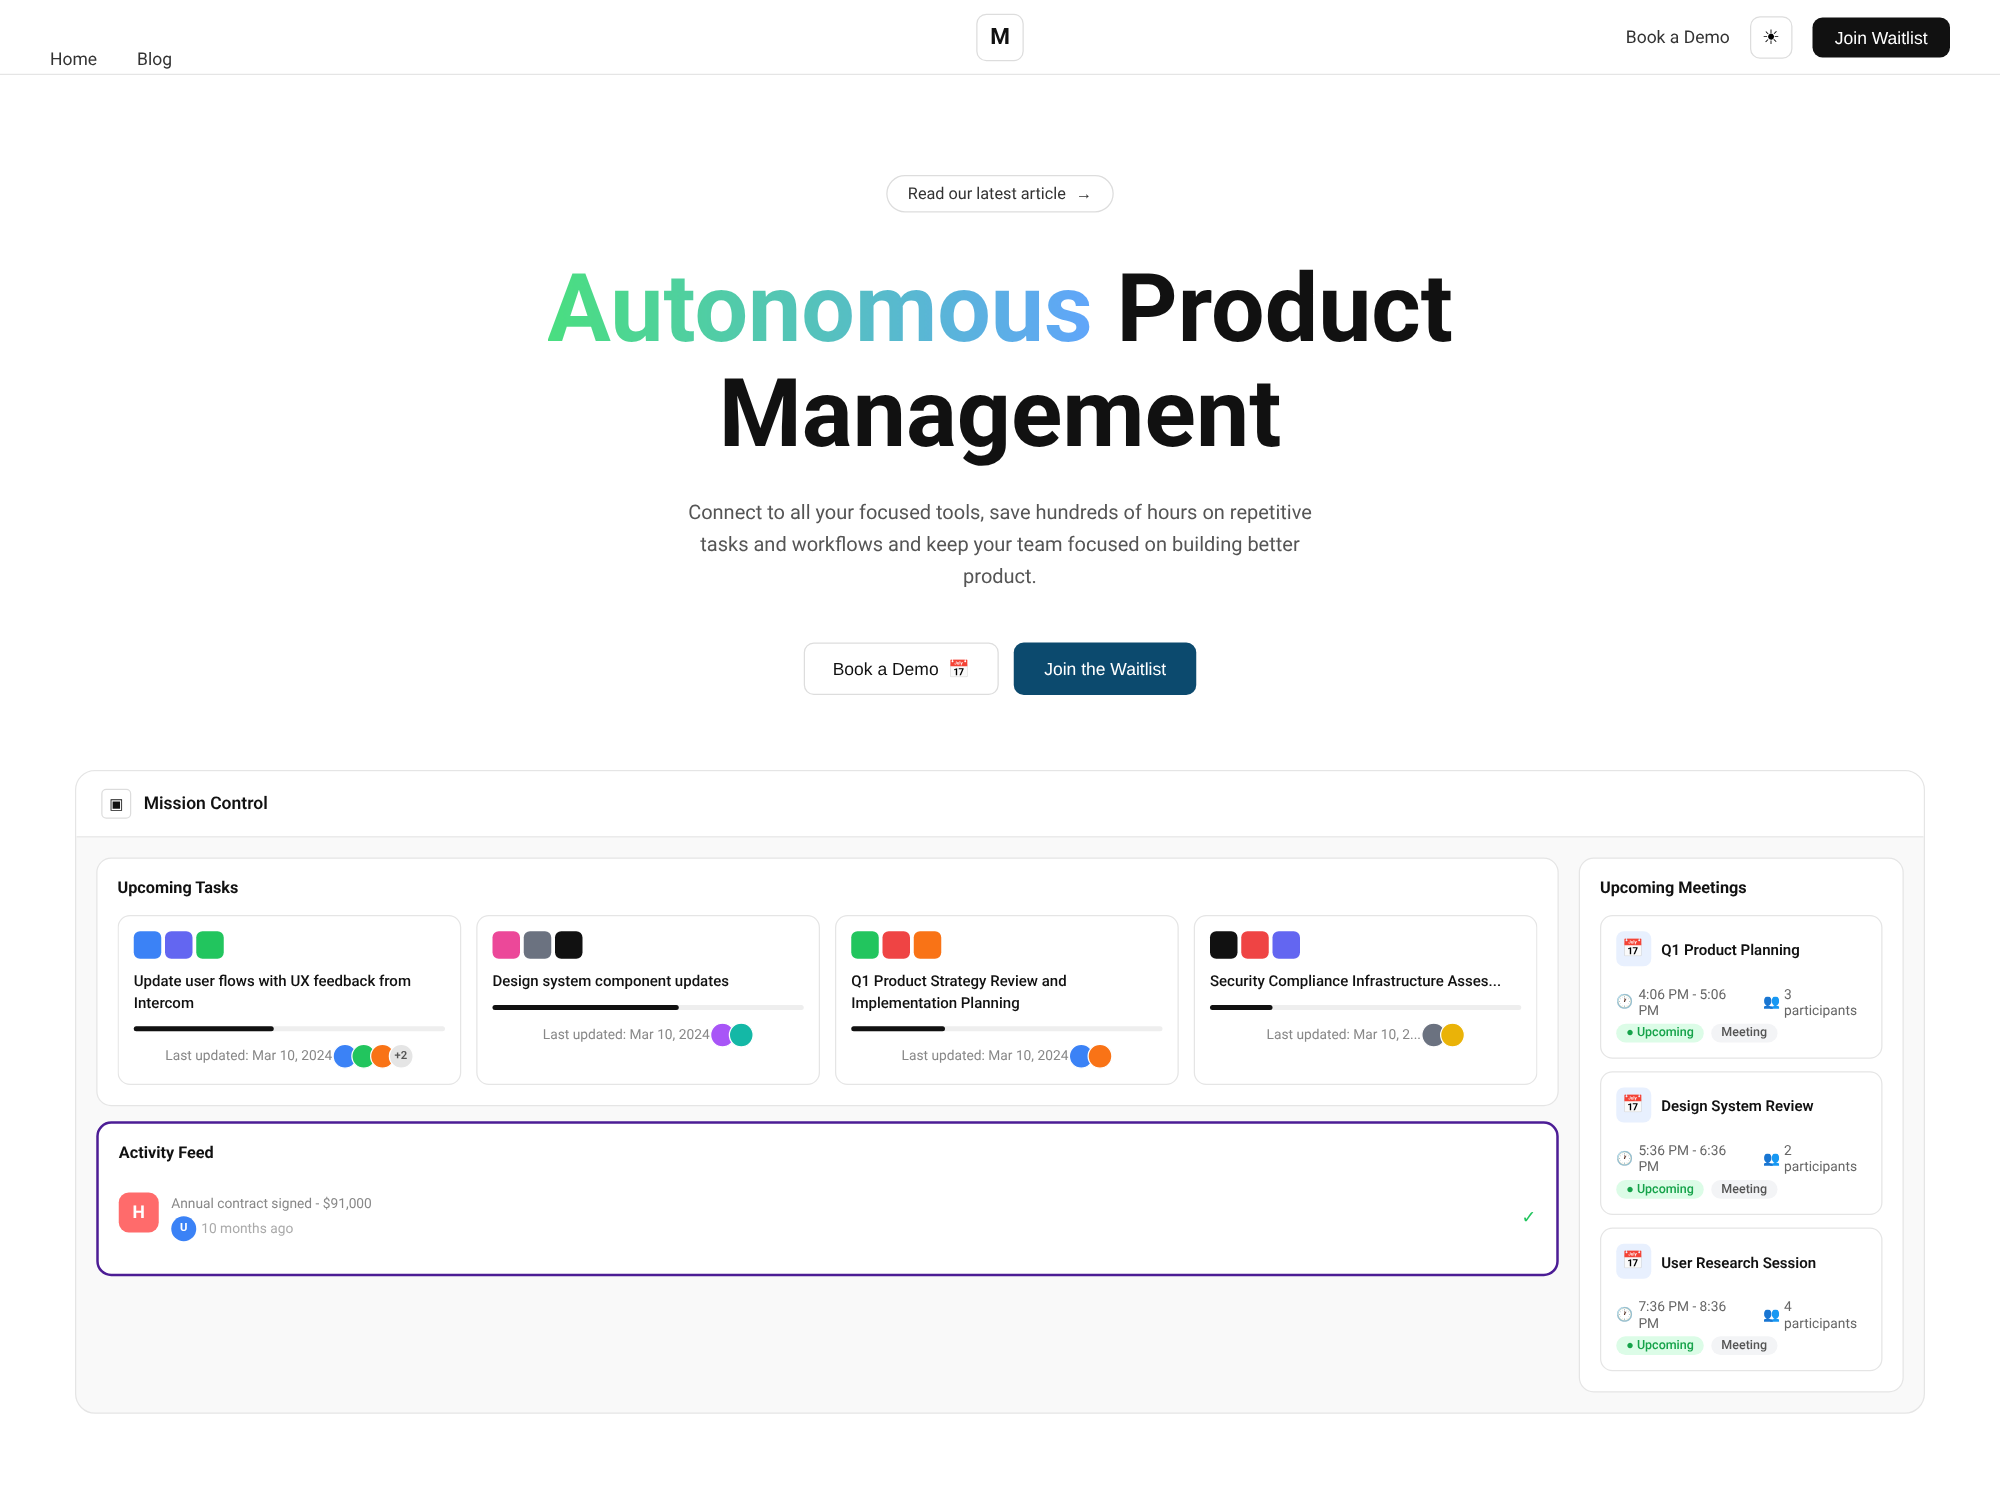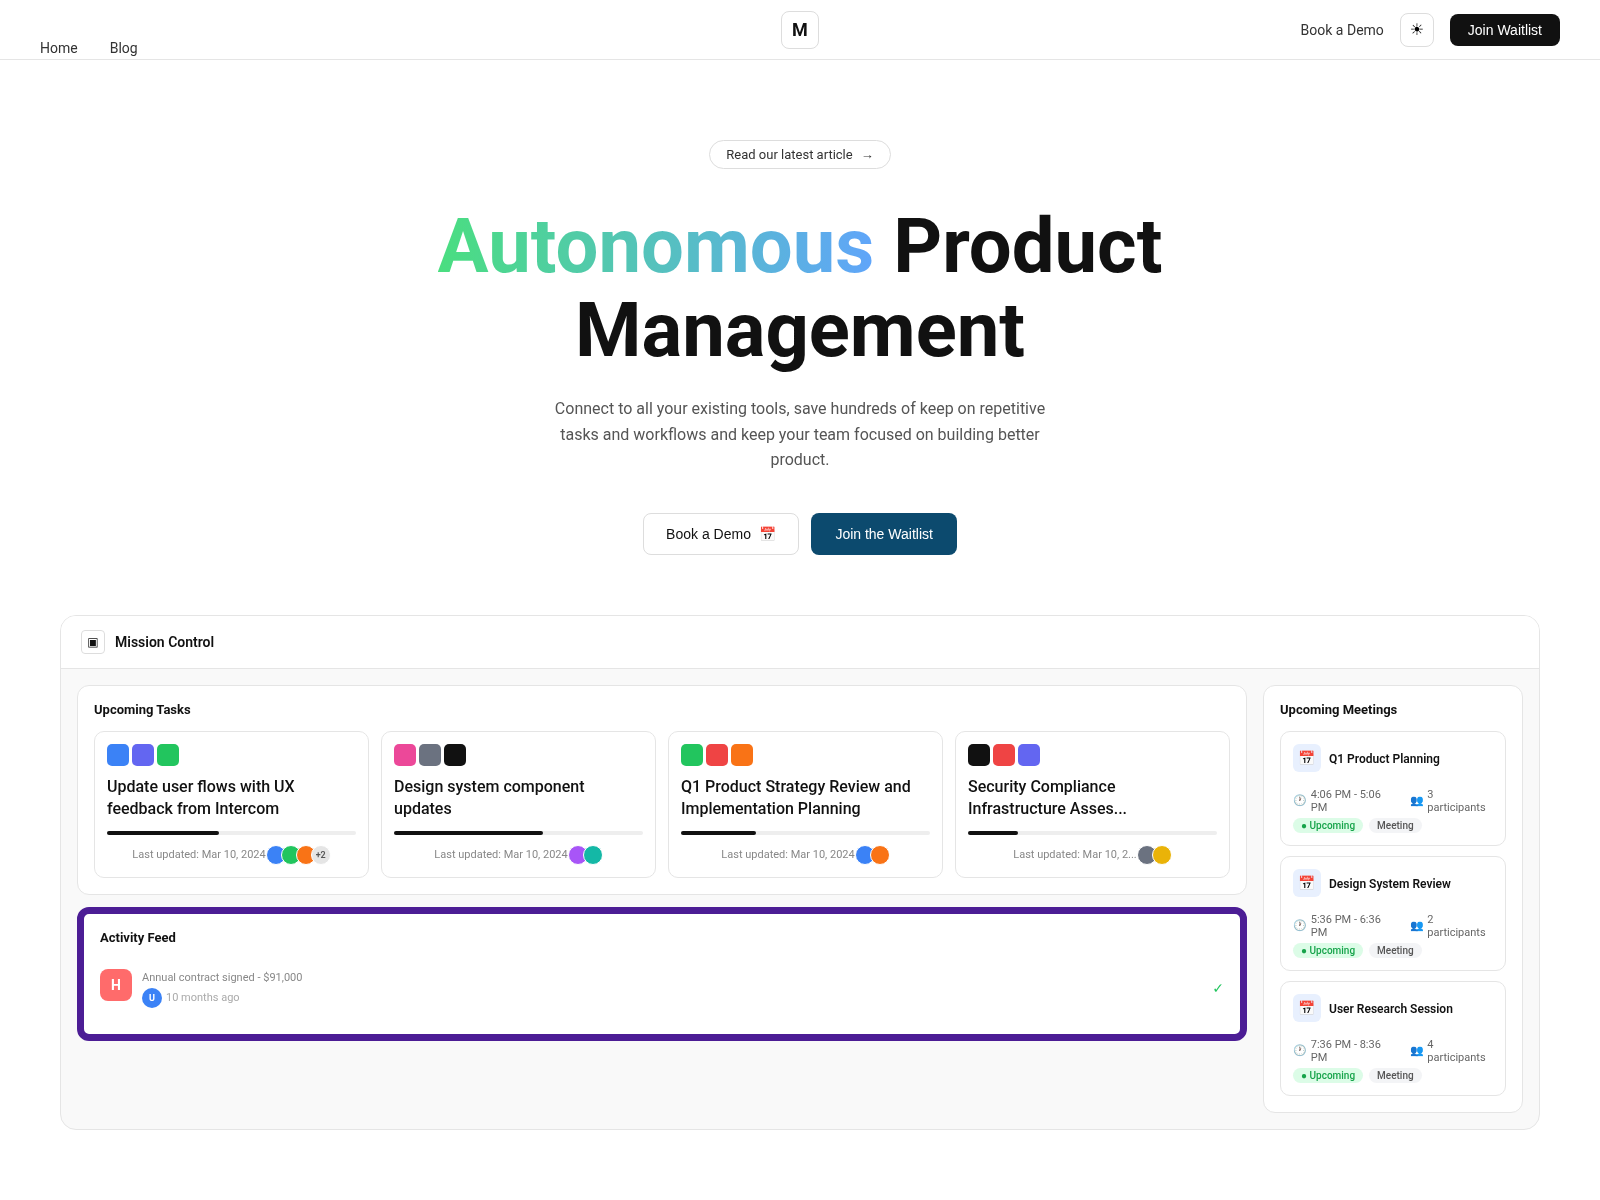--- a/index.html
+++ b/index.html
@@ -83,36 +83,36 @@
 
     .tasks-grid { display: flex; gap: 12px; overflow: hidden; }
     .task-card {
       flex: 1; min-width: 0; border: 1px solid #e5e5e5; border-radius: 10px; padding: 12px;
       background: #fff;
     }
     .task-icons { display: flex; gap: 3px; margin-bottom: 10px; }
     .task-icon-dot {
       width: 22px; height: 22px; border-radius: 5px; display: inline-block;
     }
-    .task-title { font-size: 16px; font-weight: 500; color: #111; margin-bottom: 10px; line-height: 1.4; }
+    .task-title { font-size: 12px; font-weight: 500; color: #111; margin-bottom: 10px; line-height: 1.4; }
     .task-progress { height: 4px; background: #eee; border-radius: 2px; margin-bottom: 10px; }
     .task-progress-fill { height: 100%; border-radius: 2px; background: #111; }
     .task-meta { font-size: 11px; color: #888; display: flex; align-items: center; justify-content: center; }
     .task-avatars { display: flex; }
     .task-avatar {
       width: 20px; height: 20px; border-radius: 50%; border: 1.5px solid #fff;
       margin-left: -5px; font-size: 9px; display: flex; align-items: center;
       justify-content: center; font-weight: 600; color: #fff;
     }
     .task-avatar:first-child { margin-left: 0; }
     .avatar-count { background: #e5e5e5; color: #555; font-size: 9px; }
 
     
     .activity-panel {
-      margin-top: 12px; background: #fff; border: 7px solid #4c1d95; border-radius: 12px; padding: 16px;
+      margin-top: 12px; background: #fff; border: 2px solid #4c1d95; border-radius: 12px; padding: 16px;
     }
     .activity-item { display: flex; align-items: flex-start; gap: 10px; padding: 10px 0; border-bottom: 1px solid #f0f0f0; }
     .activity-item:last-child { border-bottom: none; }
     .activity-logo {
       width: 32px; height: 32px; border-radius: 8px; display: flex; align-items: center;
       justify-content: center; font-size: 14px; flex-shrink: 0;
     }
     .activity-content { flex: 1; }
     .activity-title { font-size: 12px; font-weight: 600; color: #111; }
     .activity-sub { font-size: 11px; color: #888; margin-top: 2px; }
@@ -163,21 +163,21 @@
 <section class="hero">
   <div class="hero-article-badge">
     <span>Read our latest article</span>
     <span>→</span>
   </div>
   <h1 class="hero-title">
     <span class="hero-title-gradient">Autonomous</span>
     <span> </span><span>Product</span><br>
     <span>Management</span>
   </h1>
-  <p class="hero-subtitle">Connect to all your existing tools, save hundreds of keep on repetitive tasks and workflows and keep your team focused on building better product.</p>
+  <p class="hero-subtitle">Connect to all your focused tools, save hundreds of hours on repetitive tasks and workflows and keep your team focused on building better product.</p>
   <div class="hero-buttons">
     <button class="btn-demo">
       <span>Book a Demo</span>
       <span>📅</span>
     </button>
     <button class="btn-waitlist">Join the Waitlist</button>
   </div>
 </section>
 
 <div class="dashboard-preview">

